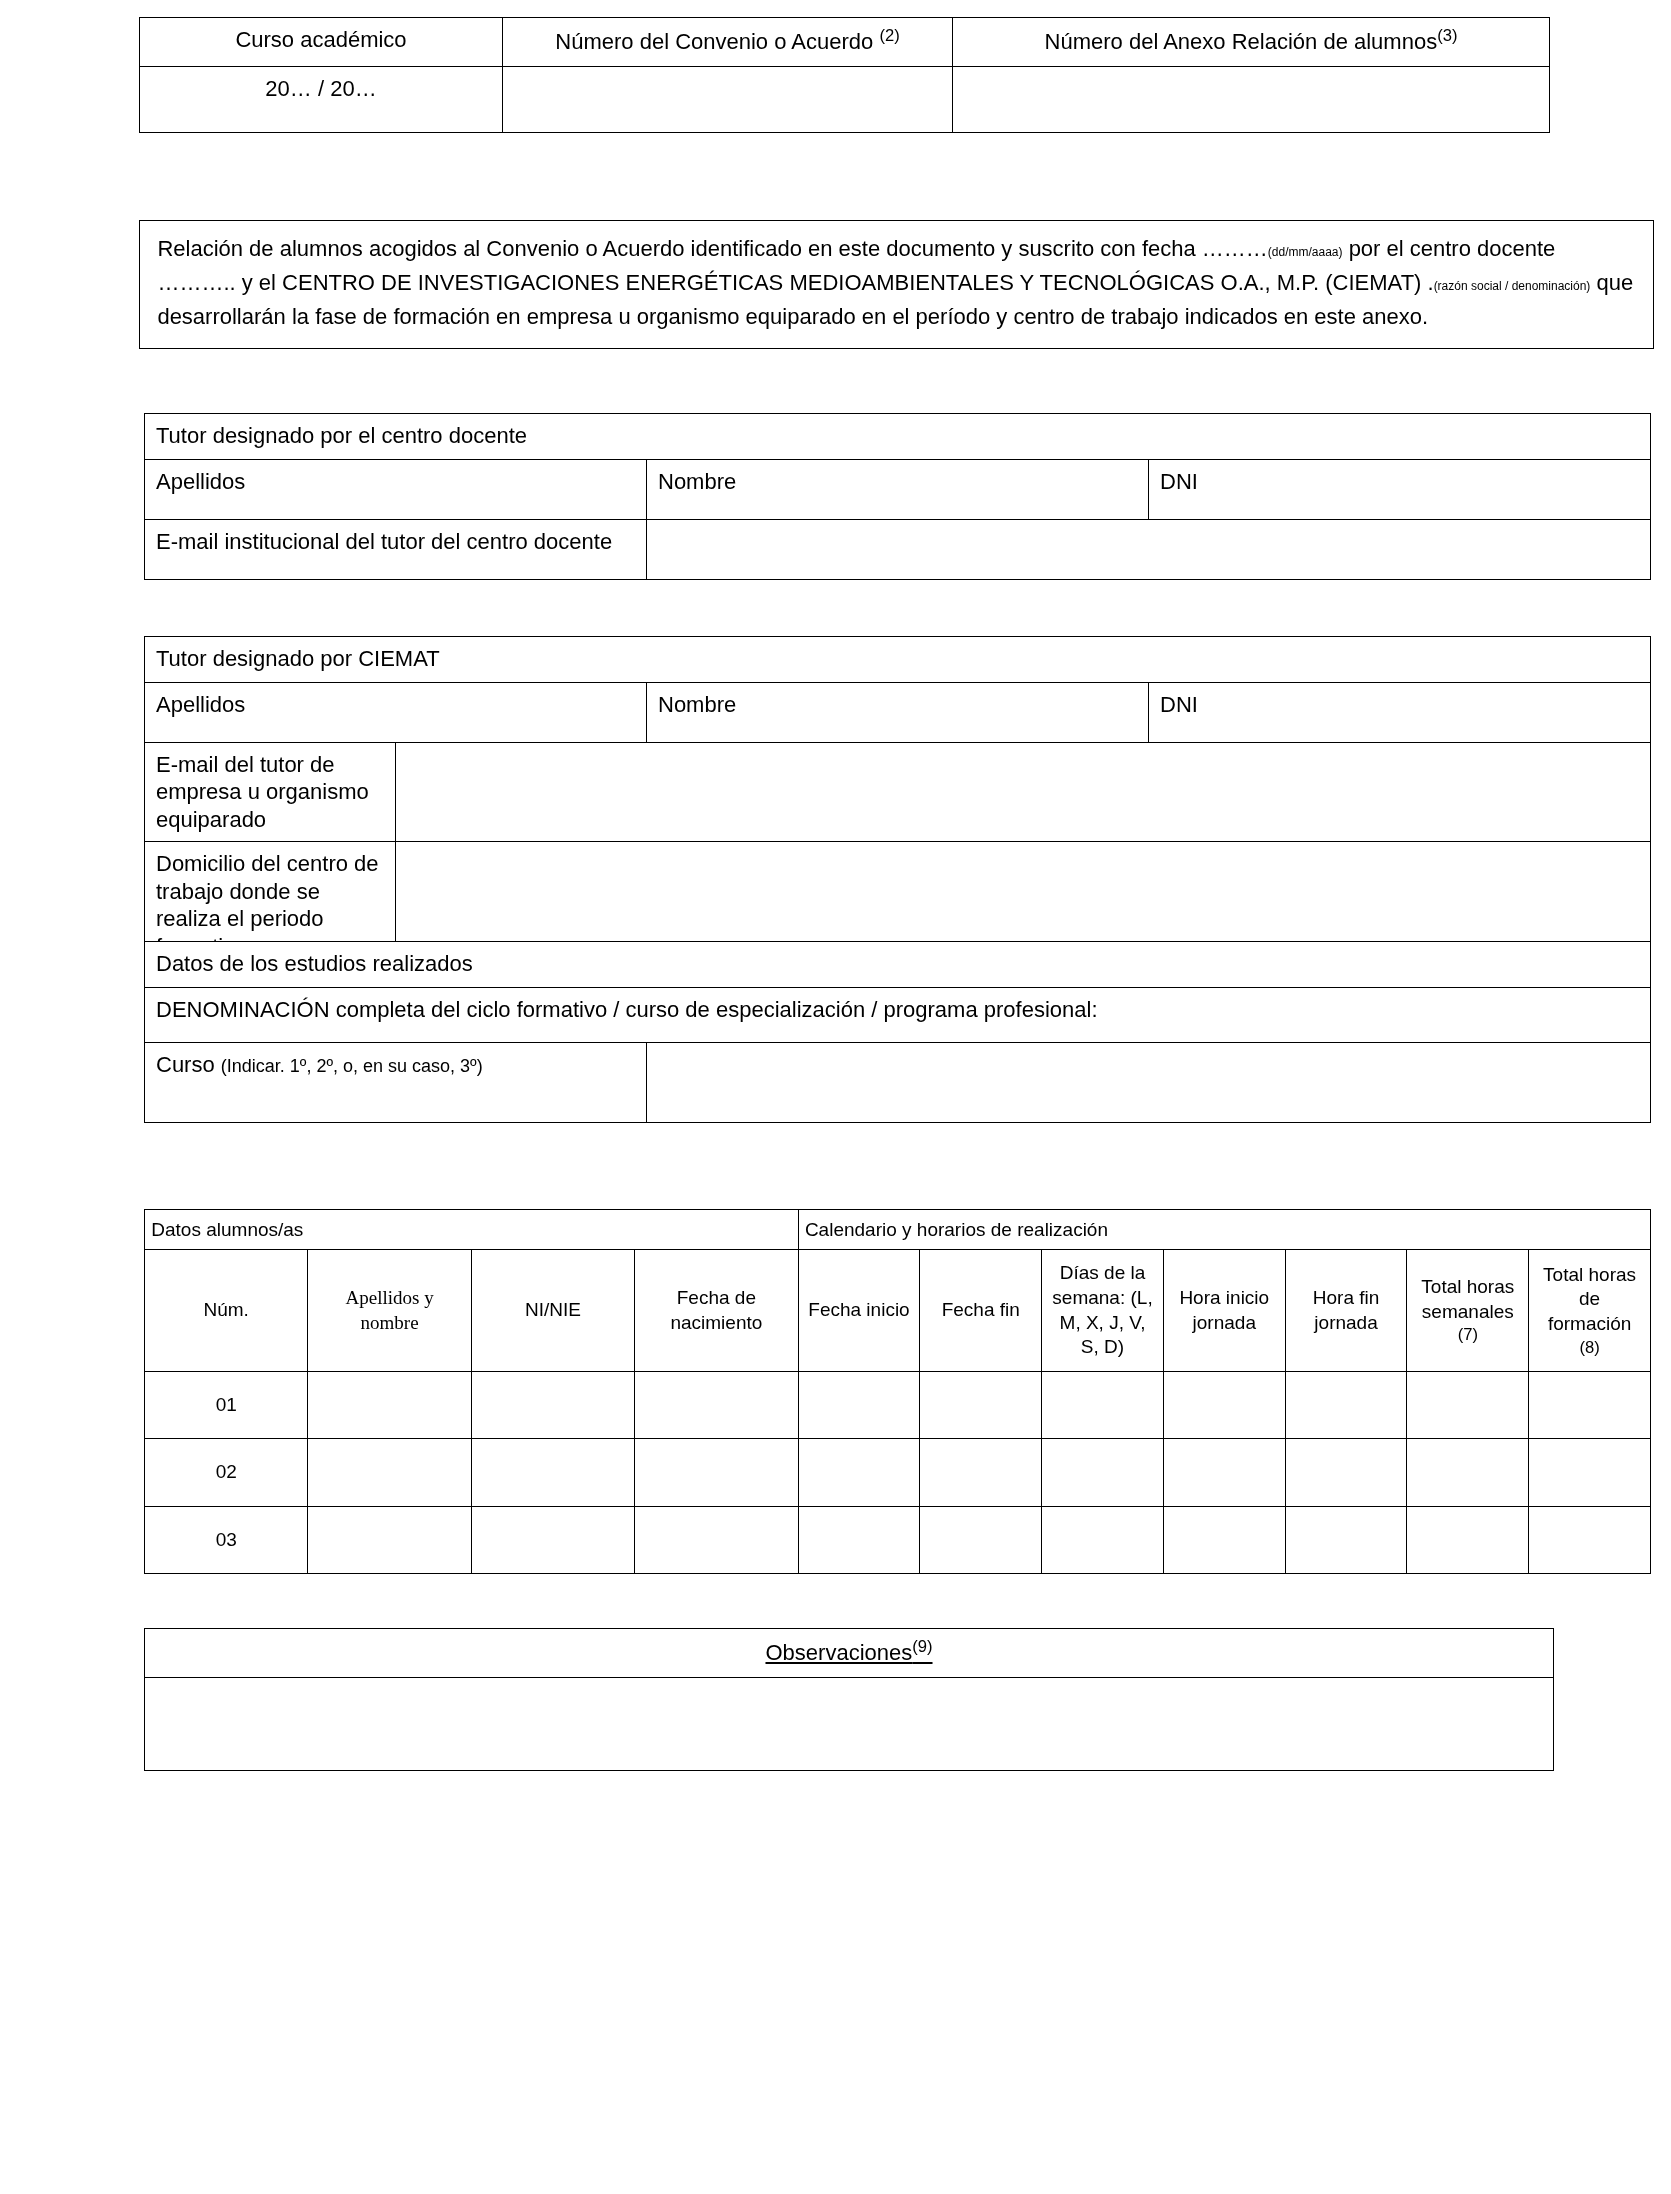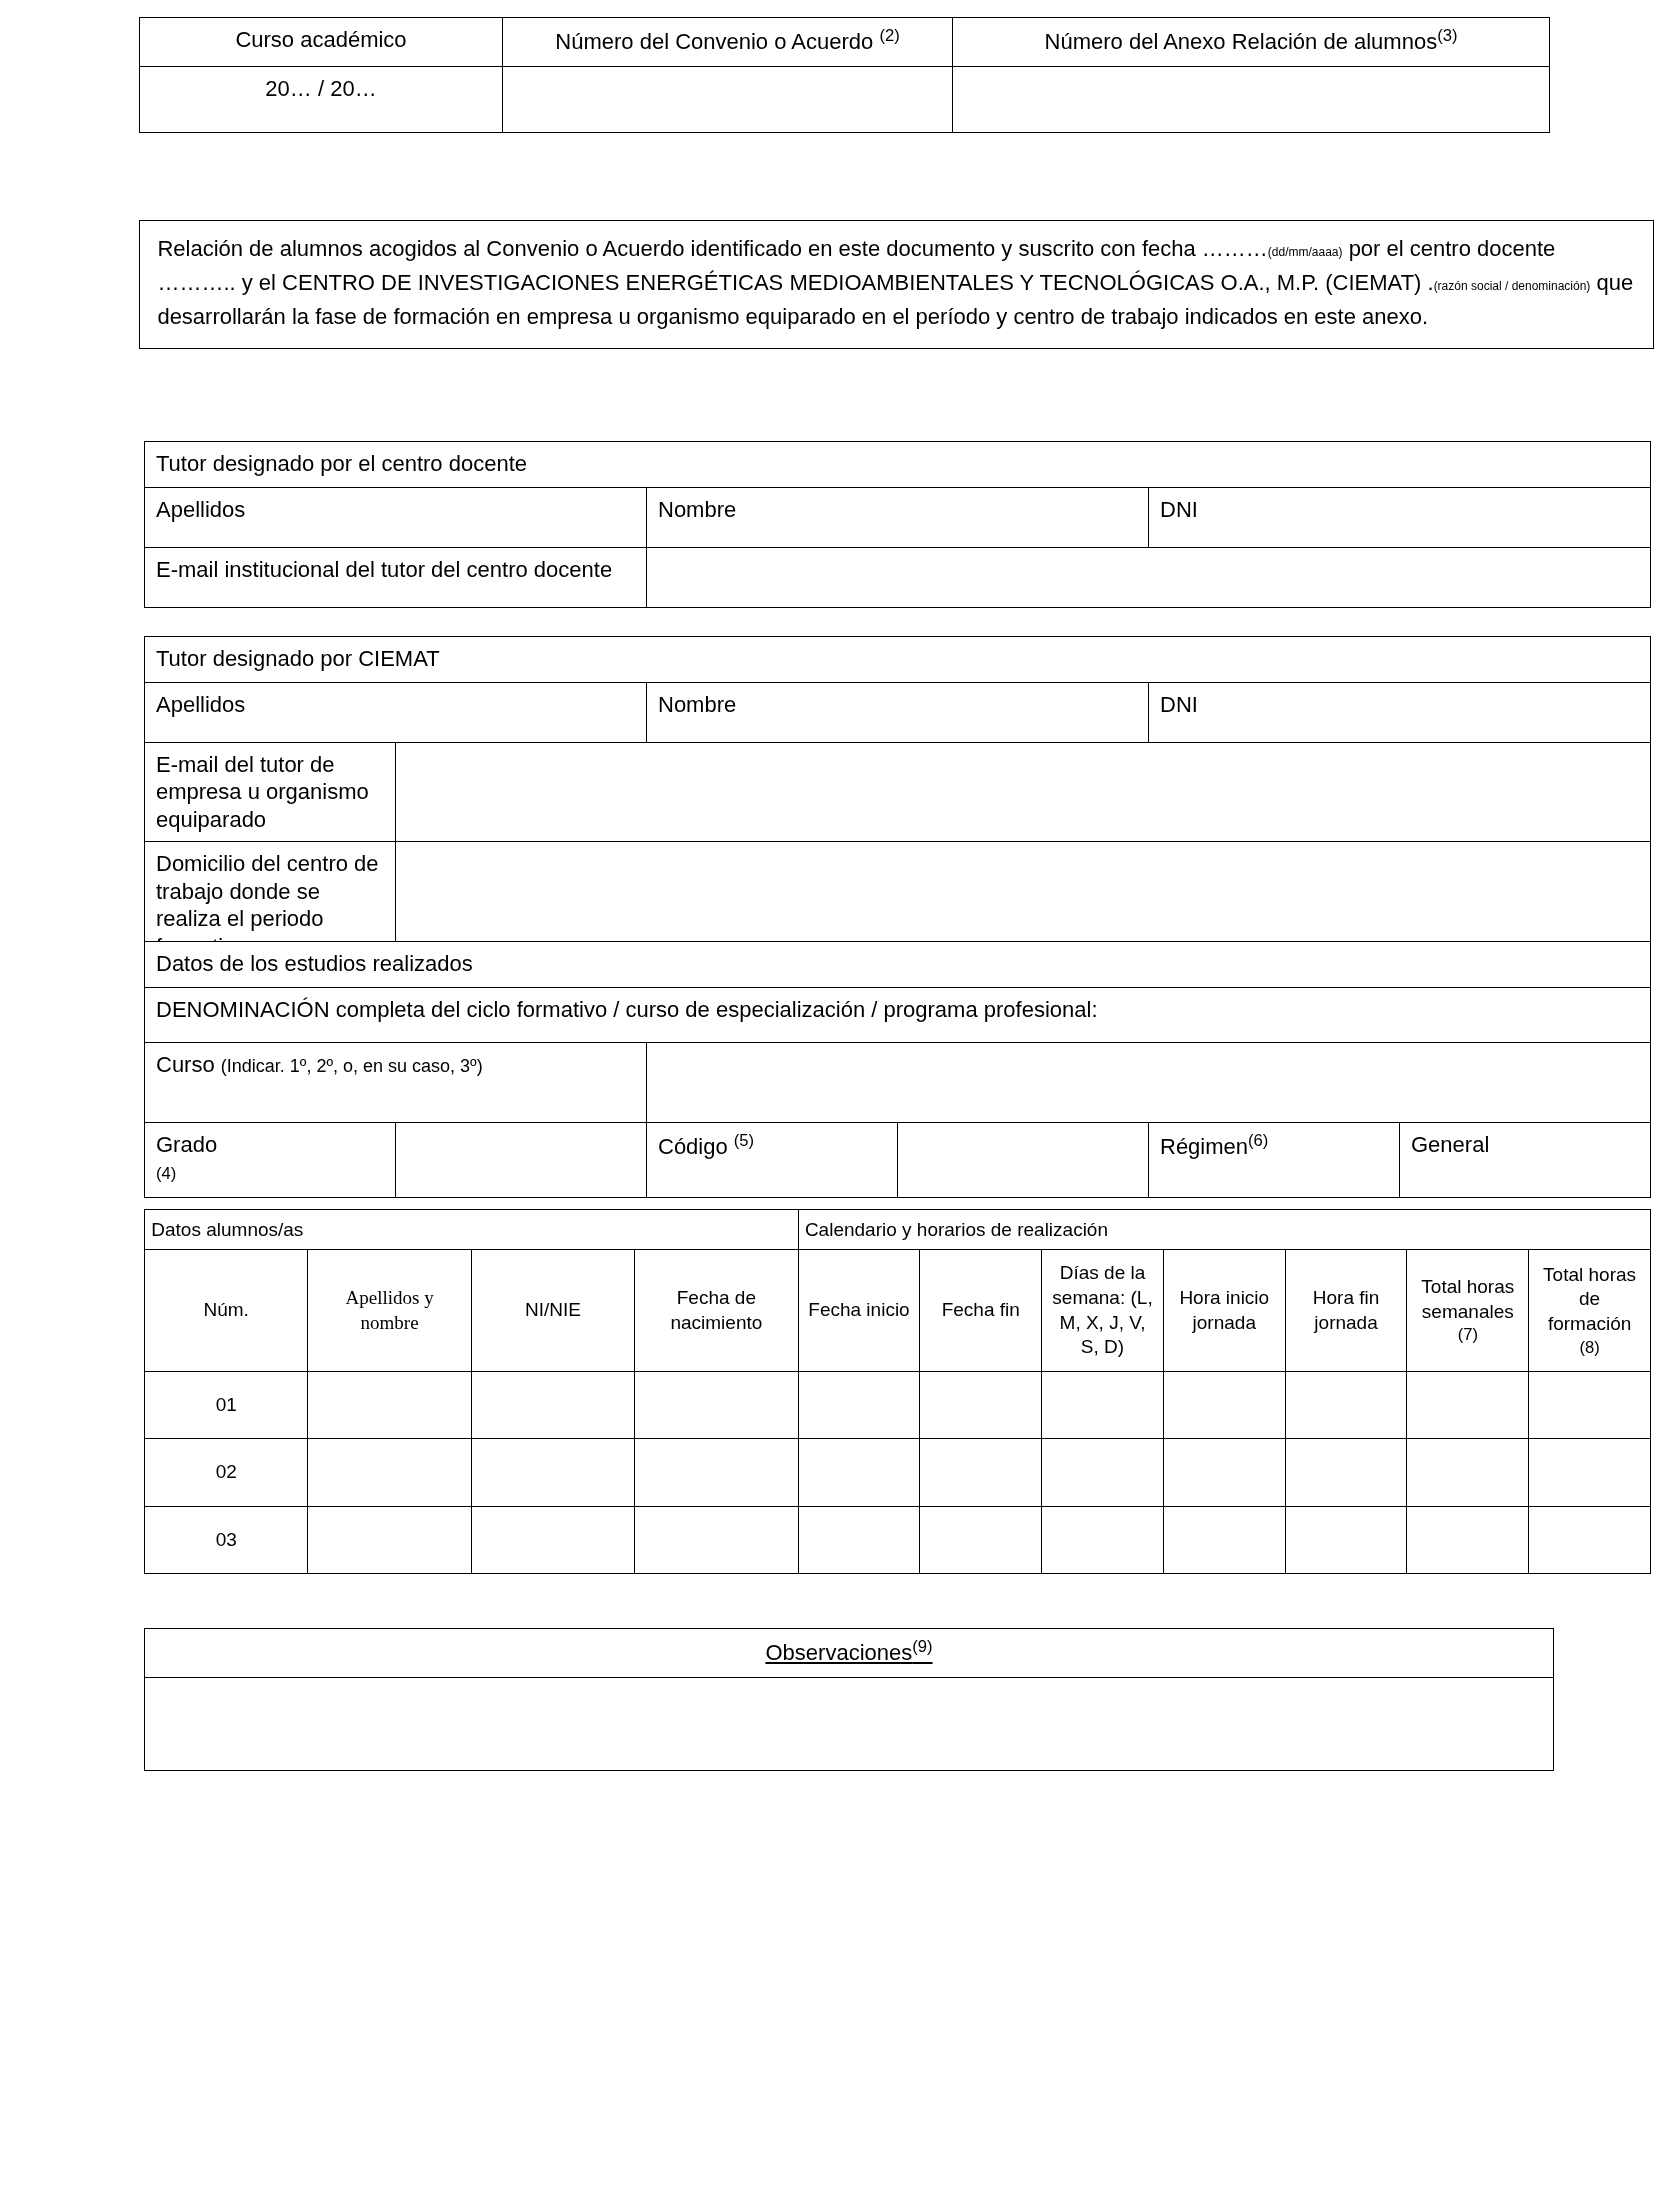--- a/index.html
+++ b/index.html
@@ -82,21 +82,21 @@
     line-height: 1.55;
     text-align: left;
   }
   #intro-box .tiny {
     font-size: 12px;
   }
 
   
   #tutor-centro {
     left: 144px;
-    top: 441px;
+    top: 413px;
     width: 1507px;
   }
   #tutor-centro td { height: 28.5px; }
   #tutor-centro td.tall { height: 43px; }
 
   
   #tutor-ciemat {
     left: 144px;
     top: 636px;
     width: 1507px;
@@ -234,36 +234,20 @@
     </tr>
     <tr>
       <td colspan="6" style="height:38px;">DENOMINACIÓN completa del ciclo formativo / curso de especialización / programa profesional:</td>
     </tr>
     <tr>
       <td class="h2" colspan="2" style="width:364px;">
         <span>Curso</span>
         <span class="small">(Indicar. 1º, 2º, o, en su caso, 3º)</span>
       </td>
       <td class="h2" colspan="4"></td>
-    </tr>
-    <tr>
-      <td style="width:101px;height:58px;">
-        <span>Grado</span><br>
-        <span class="smaller">(4)</span>
-      </td>
-      <td style="width:372px;height:58px;" class="vmid"></td>
-      <td style="width:166px;height:58px;" class="vmid">
-        <span>Código</span>
-        <span class="sup">(5)</span>
-      </td>
-      <td style="width:348px;height:58px;" class="vmid"></td>
-      <td style="width:166px;height:58px;" class="vmid">
-        <span>Régimen</span><span class="sup">(6)</span>
-      </td>
-      <td style="height:58px;" class="vmid">General</td>
     </tr>
   </tbody>
     </table>
 
   <table class="grid" id="alumnos">
     <tbody>
         <tr>
       <td class="shade section" colspan="4" style="width:640px;">Datos alumnos/as</td>
       <td class="shade section" colspan="7">Calendario y horarios de realización</td>
     </tr>

